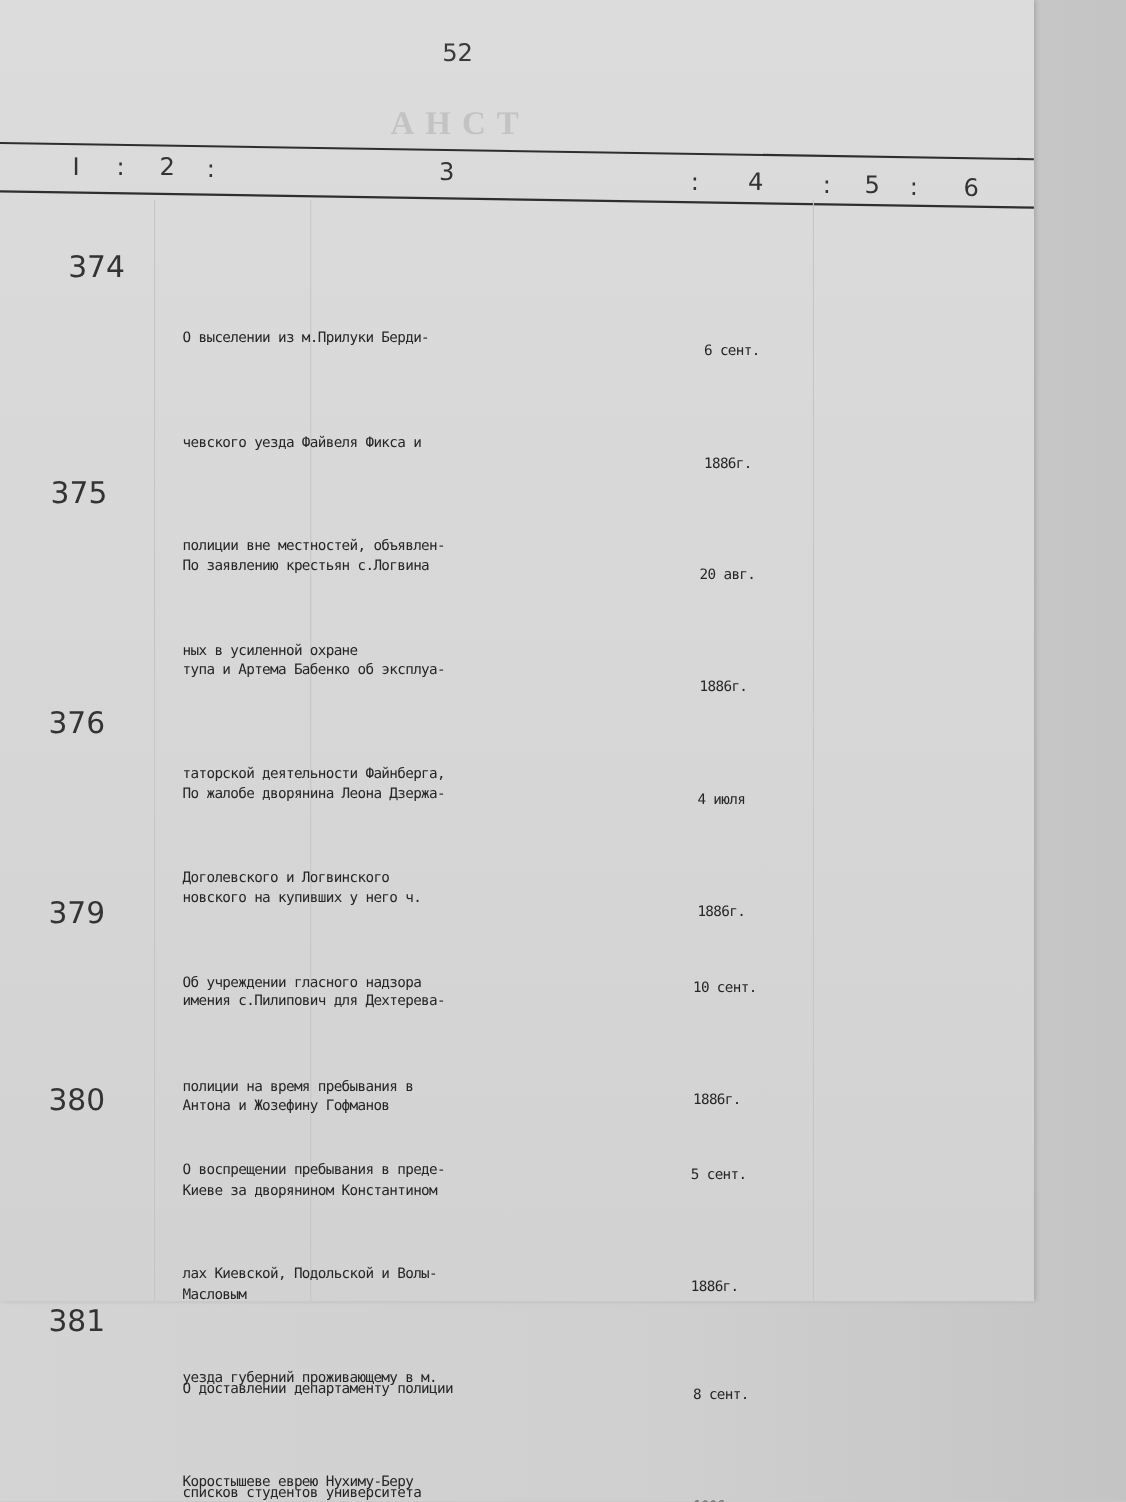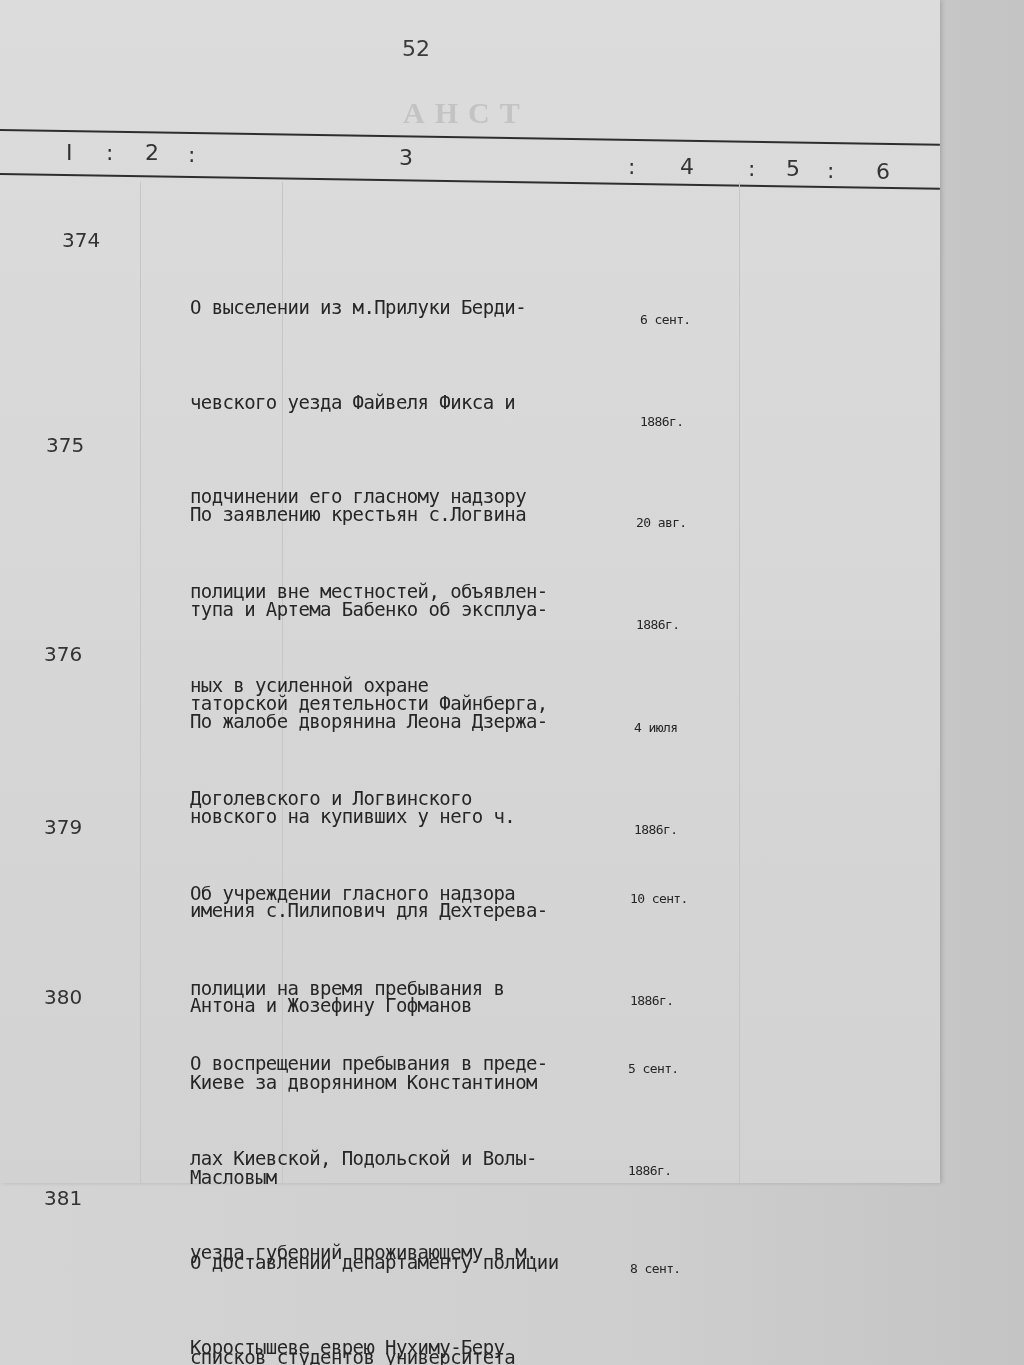--- a/index.html
+++ b/index.html
@@ -17,37 +17,37 @@
     position:absolute; left:0; top:0; width:940px; height:1183px;
     background:linear-gradient(180deg,#dcdcdc 0%,#d8d8d8 40%,#d2d2d2 100%);
     box-shadow: 2px 0 4px rgba(0,0,0,0.15);
   }
   .page-number {
     position:absolute; left:402px; top:36px; font-size:22px; color:#3a3a3a;
     font-family:"DejaVu Sans","Liberation Sans",sans-serif;
   }
   .ghost-heading {
     position:absolute; left:355px; top:96px; font-size:30px; letter-spacing:10px;
-    color:#c3c3c3; font-weight:bold; font-family:"Liberation Serif",serif;margin-left:48px;
+    color:#c3c3c3; font-weight:bold; font-family:"Liberation Serif",serif;
   }
   .rule { position:absolute; height:2px; background:#2e2e2e; transform-origin:left center; }
   .rule.top { left:0; top:129px; width:940px; transform:rotate(0.9deg); }
   .rule.bottom { left:0; top:173px; width:940px; transform:rotate(0.9deg); }
   .col-header {
     position:absolute; font-size:22px; color:#333;
     font-family:"DejaVu Sans","Liberation Sans",sans-serif;
   }
   .vline { position:absolute; top:182px; bottom:0; width:1px; background:#c6c6c6; }
   .entry { position:absolute; }
   .entry-num {
-    position:absolute; font-size:20px; color:#333;
+    position:absolute; font-size:27px; color:#333;
     font-family:"DejaVu Sans","Liberation Sans",sans-serif;
   }
   .entry-text {
-    position:absolute; left:190px; font-size:19px; line-height:31.5px; white-space:pre;
+    position:absolute; left:166px; font-size:13px; line-height:31.5px; white-space:pre;
     color:#262626; font-family:"DejaVu Sans Mono","Liberation Mono",monospace; letter-spacing:-0.6px;
   }
   .entry-date {
     position:absolute; font-size:13px; line-height:34px; white-space:pre;
     color:#262626; font-family:"DejaVu Sans Mono","Liberation Mono",monospace; letter-spacing:-0.6px;
   }
 </style>
 </head>
 <body>
 
@@ -76,21 +76,20 @@
 
   <div class="vline" style="left:140px"></div>
   <div class="vline" style="left:282px"></div>
   <div class="vline" style="left:739px"></div>
 
   <div class="entry">
     <span class="entry-num" style="left:62px;top:228px">374</span>
     <div class="entry-text" style="top:229px">
       <div>О выселении из м.Прилуки Берди-</div>
       <div>чевского уезда Файвеля Фикса и</div>
-      <div>подчинении его гласному надзору</div>
       <div>полиции вне местностей, объявлен-</div>
       <div>ных в усиленной охране</div>
     </div>
     <div class="entry-date" style="left:640px;top:235px">
       <div>6 сент.</div>
       <div>1886г.</div>
     </div>
   </div>
 
   <div class="entry">

